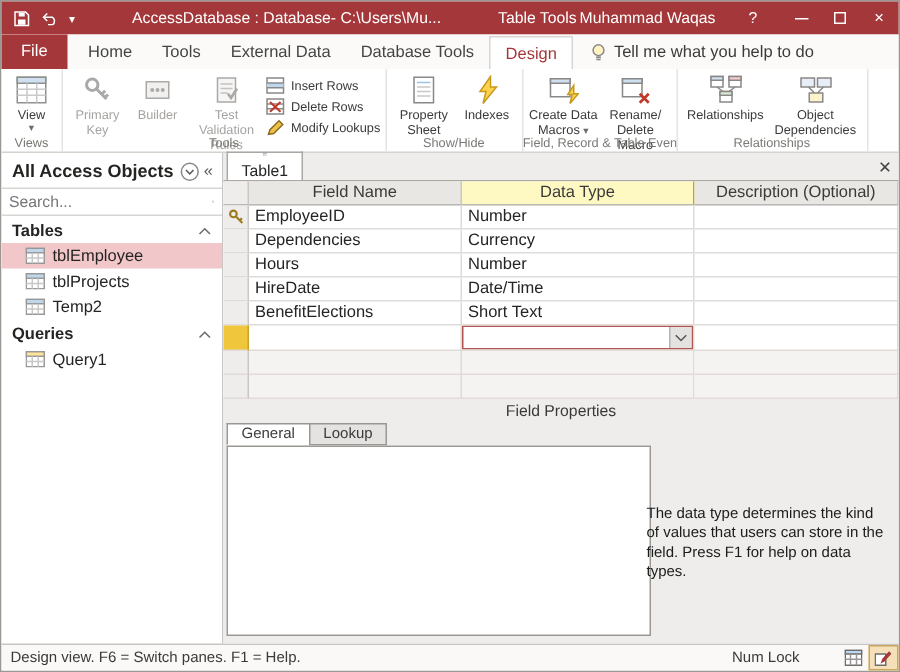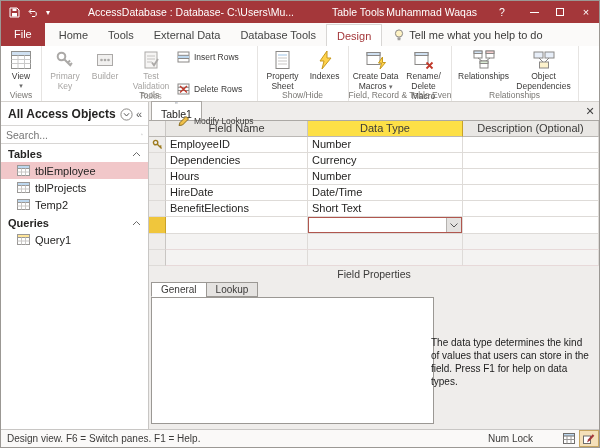--- a/index.html
+++ b/index.html
@@ -29,21 +29,21 @@
 
   
   .ribbon { height:56px; background:#fff; border-bottom:1px solid #D5D2CE; display:flex; flex:none; }
   .rgroup { position:relative; display:flex; align-items:flex-start; padding:2px 3px 13px 3px; border-right:1px solid #E6E4E2; }
   .glabel { position:absolute; bottom:1px; left:0; right:0; text-align:center; font-size:8.5px; color:#7A7874; white-space:nowrap; overflow:hidden; }
   .bigbtn { display:flex; flex-direction:column; align-items:center; text-align:center; font-size:8.5px; line-height:1.15; color:#3b3a39; padding:1px 1px; }
   .bigbtn .bicon { height:22px; display:flex; align-items:center; justify-content:center; margin-bottom:1px; }
   .bigbtn .blabel { display:block; }
   .bigbtn .dd { font-size:7px; color:#6b6b6b; display:block; line-height:1; }
   .bigbtn.disabled { color:#A6A4A2; }
-  .smallcol { display:flex; flex-direction:column; gap:19px; padding-top:2px; }
+  .smallcol { display:flex; flex-direction:column; gap:1px; padding-top:2px; }
   .smallbtn { display:flex; align-items:center; gap:4px; font-size:8.5px; height:13px; color:#3b3a39; white-space:nowrap; }
   .w34{width:34px}.w40{width:40px}.w44{width:44px}.w48{width:48px}.w52{width:52px}.w58{width:58px}.w62{width:62px}
 
   
   .main { flex:1; min-height:0; display:flex; }
 
   
   .navpane { width:148px; flex:none; background:#fff; border-right:1px solid #C8C6C4; display:flex; flex-direction:column; overflow:hidden; }
   .navheader { display:flex; align-items:center; padding:5px 6px 4px 7px; }
   .navtitle { font-size:12px; font-weight:bold; color:#252423; flex:1; white-space:nowrap; }
@@ -68,21 +68,21 @@
   .grow { display:flex; height:16px; }
   .grow.current { height:17px; }
   .gsel { width:17px; flex:none; background:#EFEDEB; border-right:1px solid #C9C6C3; border-bottom:1px solid #DEDBD8; display:flex; align-items:center; justify-content:center; }
   .gsel.cur { background:#F0C63C; border-right:1px solid #C9A227; }
   .gcell { padding:0 4px; line-height:15px; white-space:nowrap; overflow:hidden; border-right:1px solid #DEDBD8; border-bottom:1px solid #DEDBD8; }
   .c-field { width:142px; flex:none; }
   .c-type { width:155px; flex:none; }
   .c-desc { flex:1; min-width:0; }
   .ghead .gcell { text-align:center; background:#E9E7E4; border-right:1px solid #C9C6C3; border-bottom:1px solid #BBB8B5; color:#3b3a39; }
   .ghead .gsel { border-bottom:1px solid #BBB8B5; }
-  .ghead .c-type { background:#fde047; border-right:1px solid #C9A227; }
+  .ghead .c-type { background:#fef9c3; border-right:1px solid #C9A227; }
   .grow.empty .gcell { background:#F4F3F2; border-bottom:1px solid #E7D9D9; }
   .combo-cell { padding:0; position:relative; }
   .combo { position:absolute; inset:0; border:1px solid #B0564E; background:#fff; display:flex; justify-content:flex-end; }
   .combo-btn { width:15px; background:#E4E2E0; border-left:1px solid #B5B2AF; display:flex; align-items:center; justify-content:center; }
 
   
   .fparea { flex:1; min-height:0; position:relative; background:#EFEDEB; }
   .fplabel { text-align:center; font-size:10.5px; color:#3b3a39; padding-top:2px; }
   .fptabs { position:absolute; left:2px; top:16px; display:flex; }
   .fptab { font-size:10px; padding:1px 9px 0 9px; height:15px; background:#E5E3E1; border:1px solid #9B9894; border-right:none; color:#3b3a39; }

